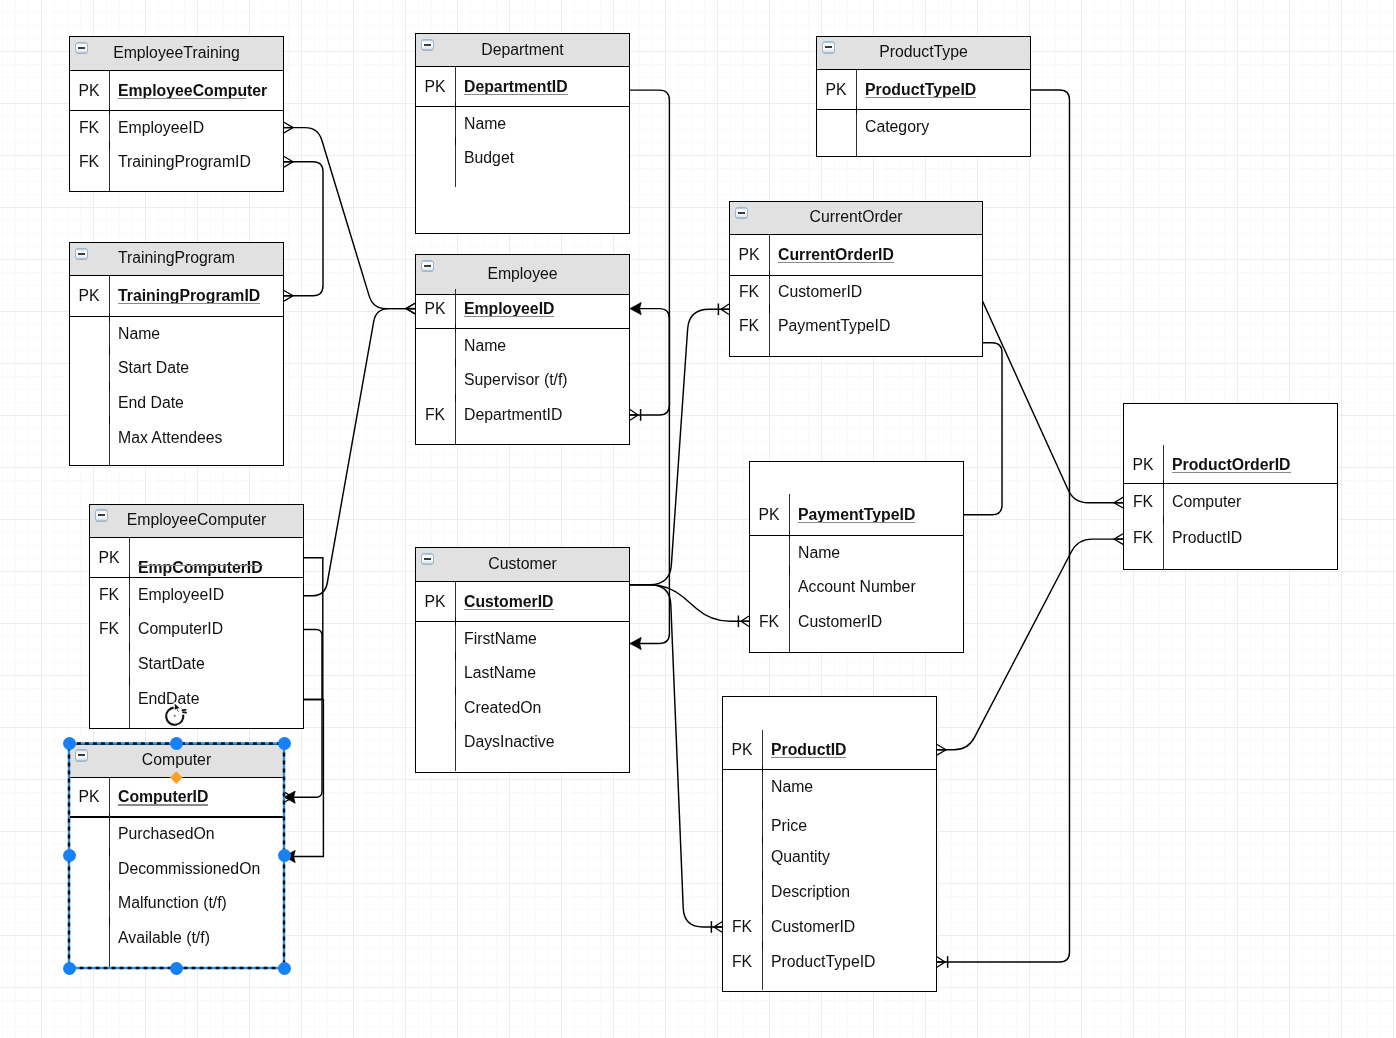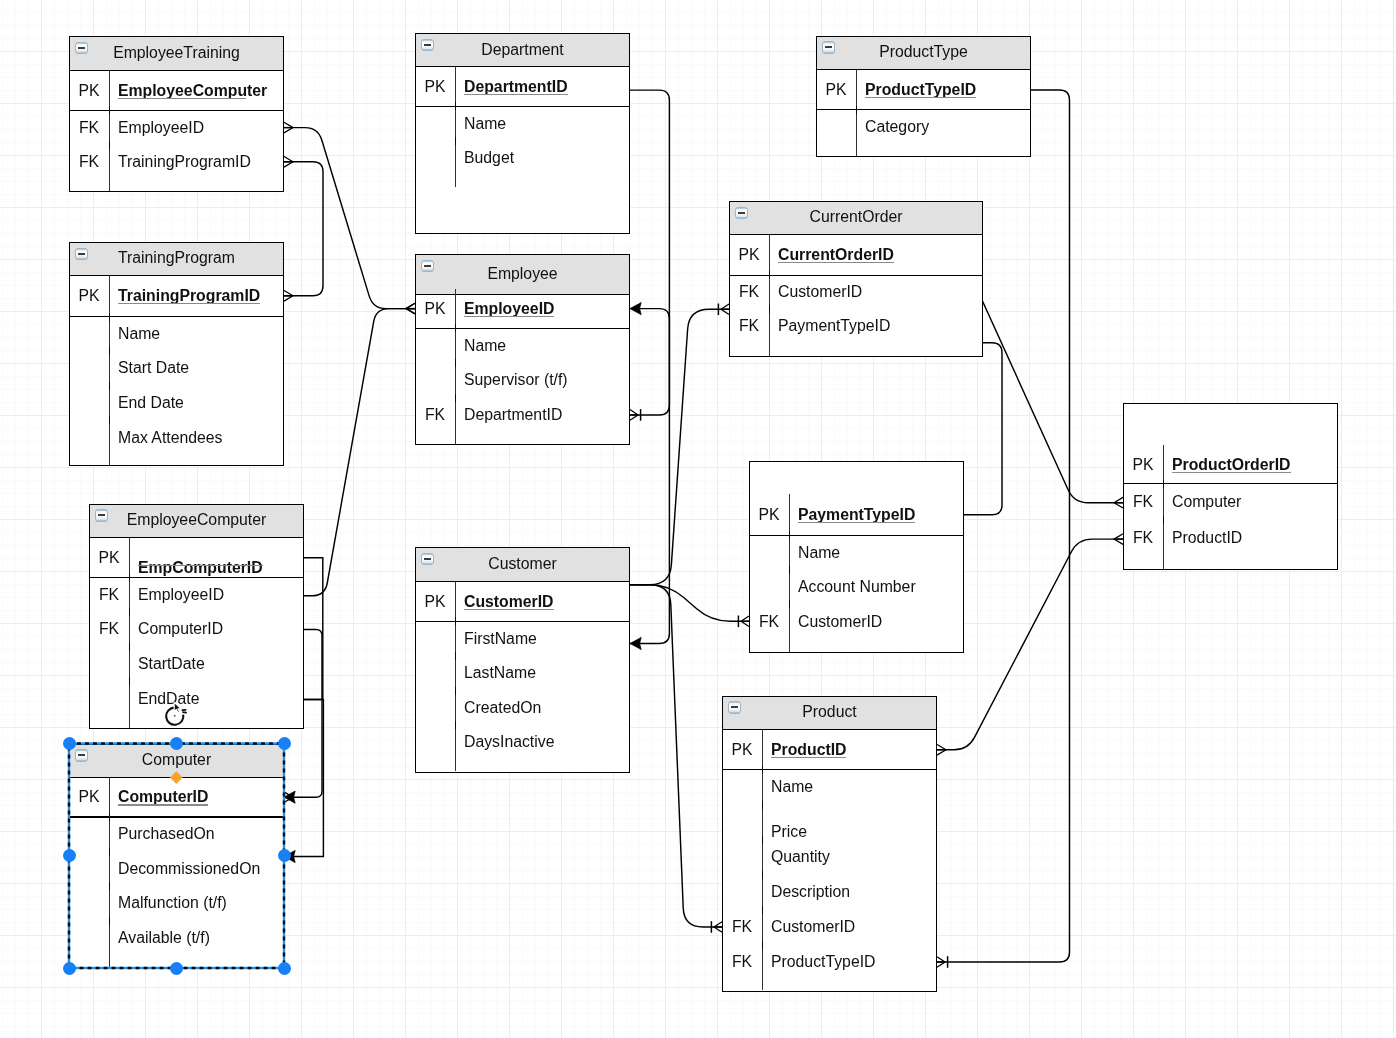--- a/index.html
+++ b/index.html
@@ -342,35 +342,29 @@
         <div class="rowcell kcell" style="top:108.5px;height:34.5px"></div>
         <div class="rowcell fcell" style="top:108.5px;height:34.5px">Account Number</div>
         <div class="vtick" style="left:39.9px;top:104.5px"></div>
         <div class="rowcell kcell" style="top:143px;height:34.5px">FK</div>
         <div class="rowcell fcell" style="top:143px;height:34.5px">CustomerID</div>
         <div class="vtick" style="left:39.9px;top:139px"></div>
         <div class="outline"></div>
         <span class="uline" style="left: 49px; top: 60.7px; width: 117px;"></span>
       </div>
       <div class="tbl" style="left: 722px; top: 695.5px; width: 215px; height: 296px;">
-        <div class="thead" style="height:34.5px">
-          <span class="collapse">
-            <i></i>
-          </span>
-          <span class="ttitle">Product</span>
-        </div>
         <div class="hsep" style="left:0;right:0;top:73.3px"></div>
         <div class="vdiv" style="left:40px;top:34.5px;height:260.1px"></div>
         <div class="rowcell kcell" style="top:34.5px;height:39.5px">PK</div>
         <div class="rowcell fcell bold" style="top:34.5px;height:39.5px">ProductID</div>
         <div class="rowcell kcell" style="top:74px;height:35px"></div>
         <div class="rowcell fcell" style="top:74px;height:35px">Name</div>
         <div class="vtick" style="left:39.9px;top:70px"></div>
         <div class="rowcell kcell" style="top:109px;height:35px"></div>
-        <div class="rowcell fcell" style="top:119px;height:35px">Price</div>
+        <div class="rowcell fcell" style="top:113px;height:35px">Price</div>
         <div class="vtick" style="left:39.9px;top:105px"></div>
         <div class="rowcell kcell" style="top:144px;height:35px"></div>
         <div class="rowcell fcell" style="top:144px;height:35px">Quantity</div>
         <div class="vtick" style="left:39.9px;top:140px"></div>
         <div class="rowcell kcell" style="top:179px;height:35px"></div>
         <div class="rowcell fcell" style="top:179px;height:35px">Description</div>
         <div class="vtick" style="left:39.9px;top:175px"></div>
         <div class="rowcell kcell" style="top:214px;height:35px">FK</div>
         <div class="rowcell fcell" style="top:214px;height:35px">CustomerID</div>
         <div class="vtick" style="left:39.9px;top:210px"></div>

